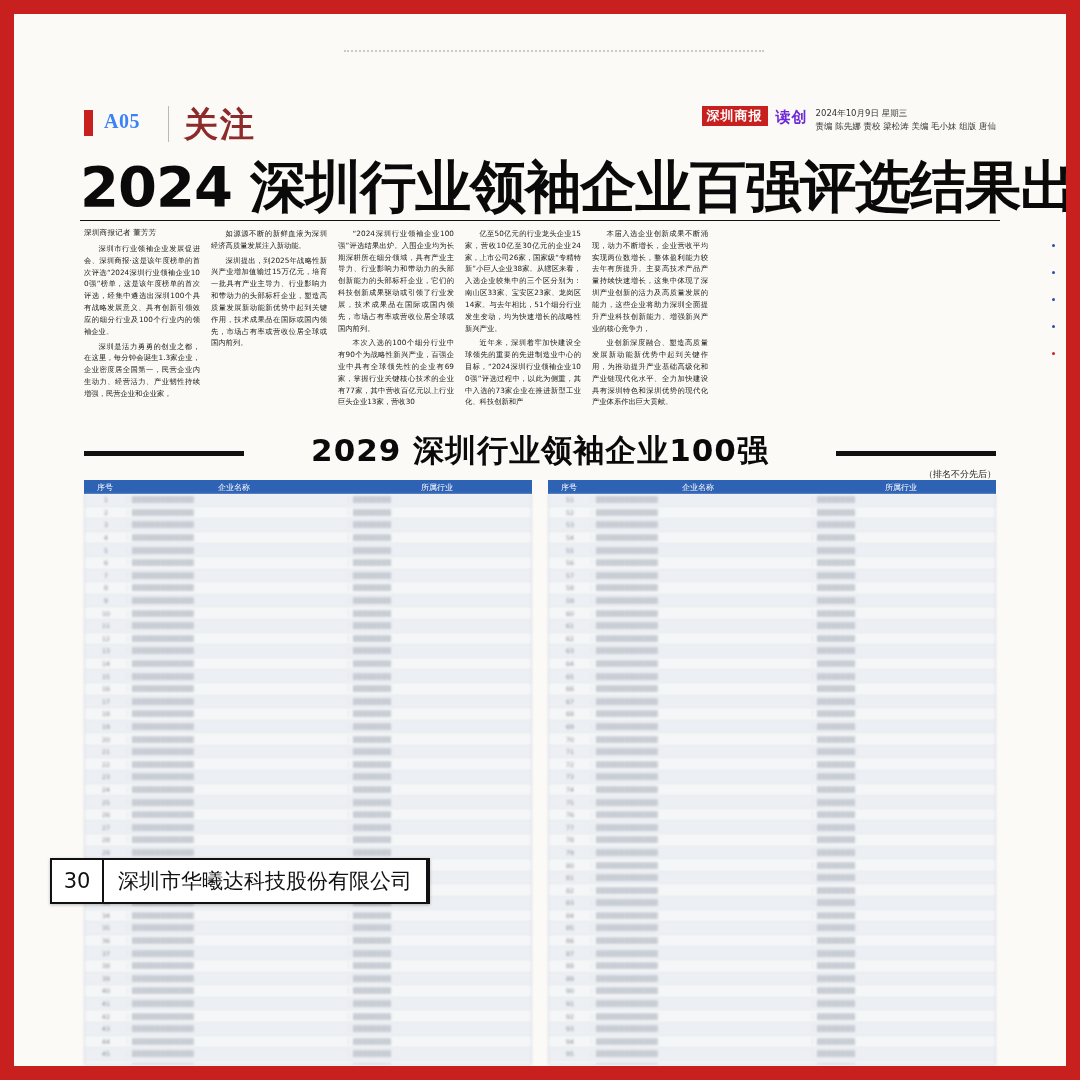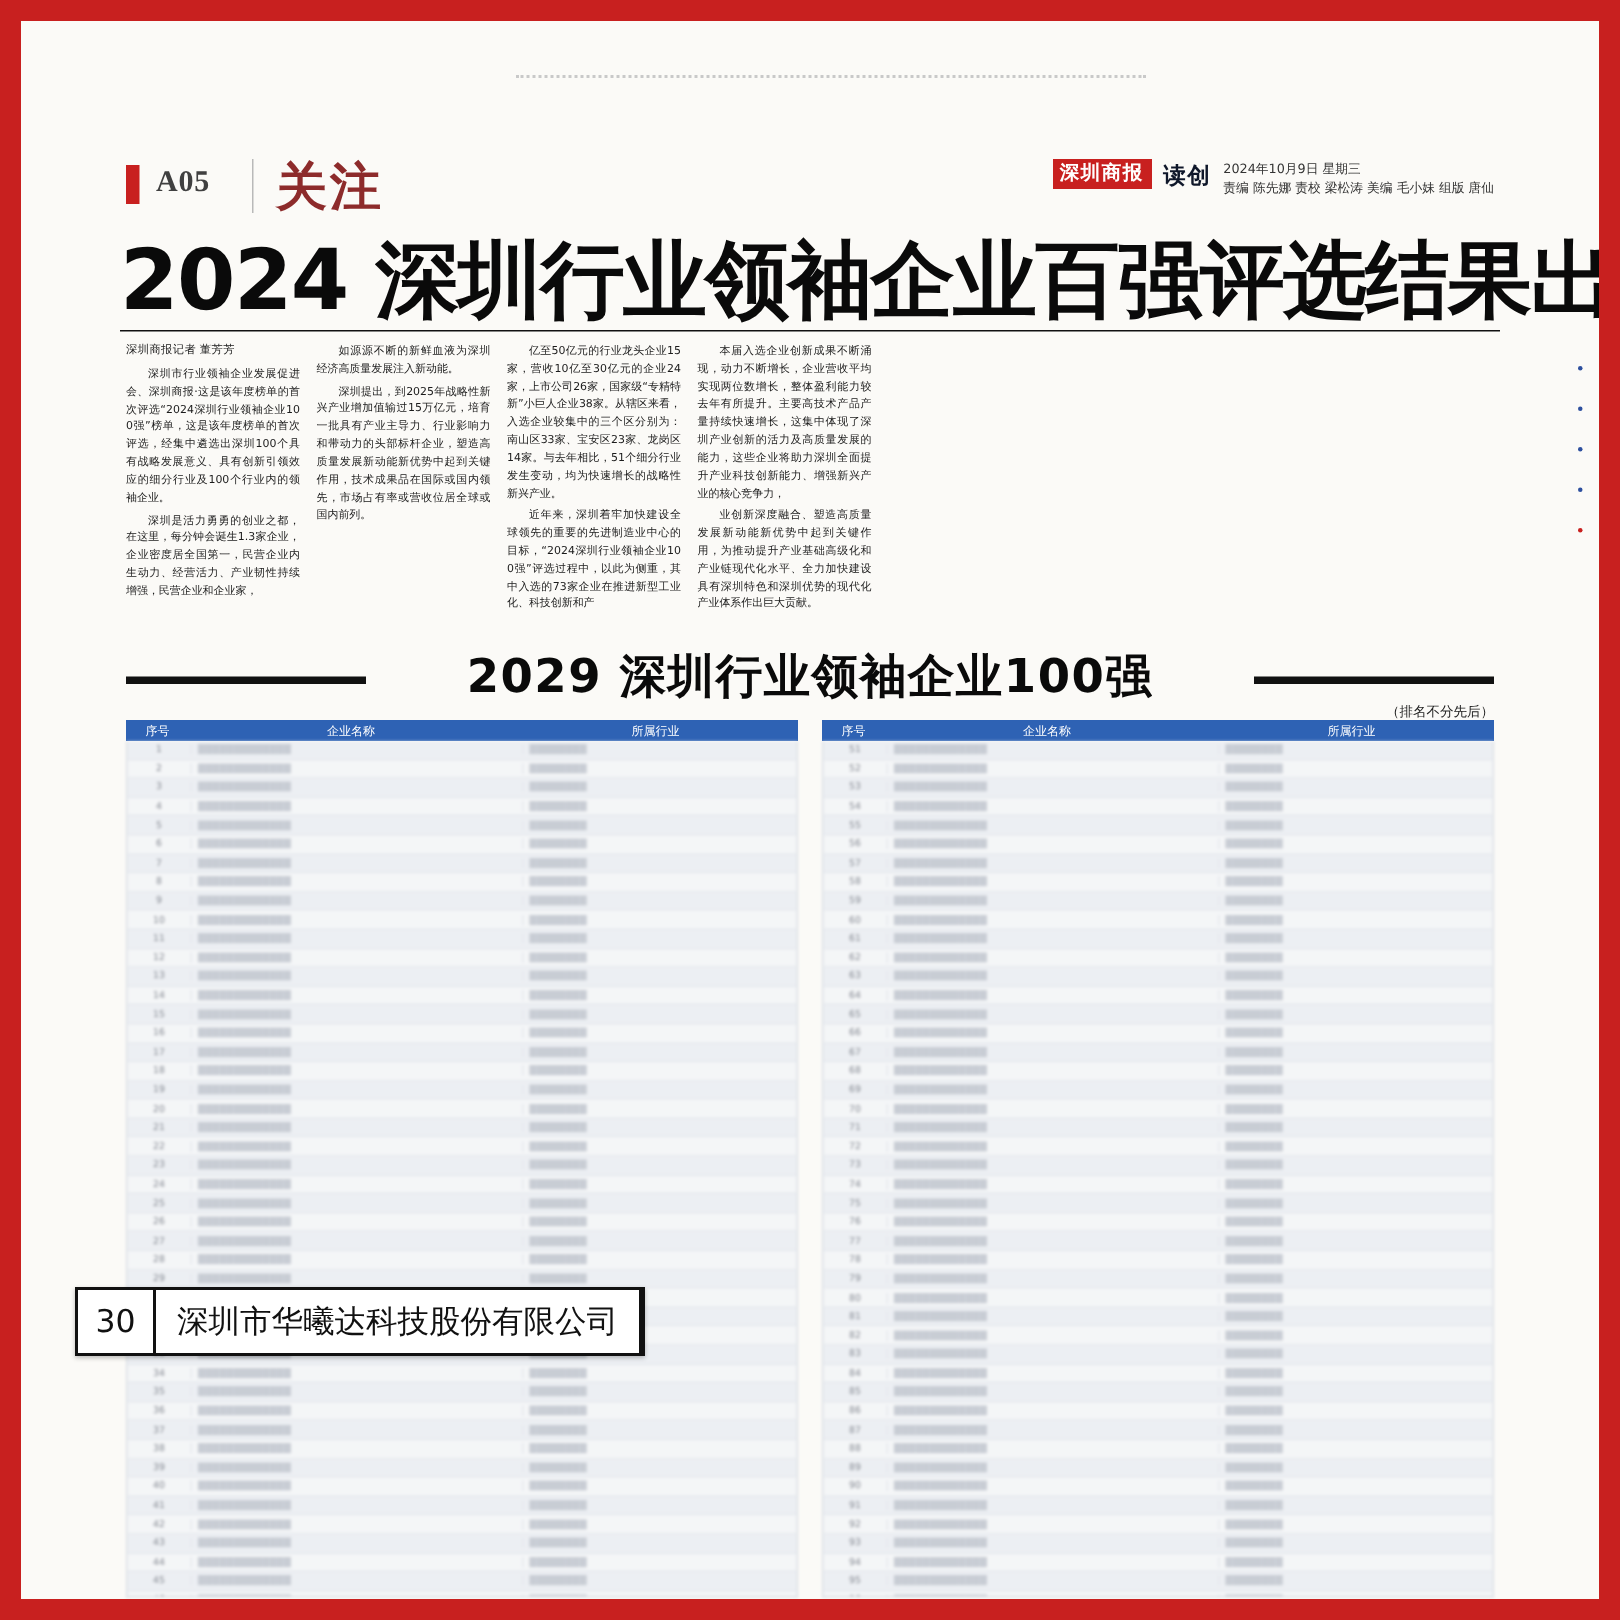--- a/index.html
+++ b/index.html
@@ -68,21 +68,21 @@
     left: 0; top: 4px;
     width: 9px; height: 26px;
     background: #c8201f;
   }
   .mh-page {
     position: absolute;
     left: 20px; top: 4px;
     font-size: 20px;
     font-weight: bold;
     letter-spacing: 0.5px;
-    color: #404040;
+    color: #3b82f6;
     font-family: "Liberation Serif", serif;
   }
   .mh-divider {
     position: absolute;
     left: 84px; top: 0px;
     width: 1px; height: 36px;
     background: #b9b9b9;
   }
   .mh-section {
     position: absolute;
@@ -104,21 +104,21 @@
     background: #c8201f;
     color: #fff;
     font-size: 13px;
     font-weight: bold;
     padding: 3px 5px 4px 5px;
     letter-spacing: 1px;
     line-height: 1;
     font-family: "DejaVu Sans", sans-serif;
   }
   .mh-logo2 {
-    color: #0f172a;
+    color: #6d28d9;
     font-size: 15px;
     font-weight: bold;
     letter-spacing: 1px;
     padding-top: 2px;
     font-family: "DejaVu Serif", serif;
   }
   .mh-meta {
     font-size: 8.5px;
     color: #333;
     line-height: 1.5;
@@ -359,20 +359,24 @@
       <div class="col">
         <div class="byline">深圳商报记者 董芳芳</div>
         <p class="ptext">深圳市行业领袖企业发展促进会、深圳商报·这是该年度榜单的首次评选“2024深圳行业领袖企业100强”榜单，这是该年度榜单的首次评选，经集中遴选出深圳100个具有战略发展意义、具有创新引领效应的细分行业及100个行业内的领袖企业。</p>
         <p class="ptext">深圳是活力勇勇的创业之都，在这里，每分钟会诞生1.3家企业，企业密度居全国第一，民营企业内生动力、经营活力、产业韧性持续增强，民营企业和企业家，</p>
       </div>
       <div class="col">
         <p class="ptext">如源源不断的新鲜血液为深圳经济高质量发展注入新动能。</p>
         <p class="ptext">深圳提出，到2025年战略性新兴产业增加值输过15万亿元，培育一批具有产业主导力、行业影响力和带动力的头部标杆企业，塑造高质量发展新动能新优势中起到关键作用，技术成果品在国际或国内领先，市场占有率或营收位居全球或国内前列。</p>
       </div>
       <div class="col">
+        <p class="ptext">“2024深圳行业领袖企业100强”评选结果出炉。入围企业均为长期深耕所在细分领域，具有产业主导力、行业影响力和带动力的头部创新能力的头部标杆企业，它们的科技创新成果驱动或引领了行业发展，技术成果品在国际或国内领先，市场占有率或营收位居全球或国内前列。</p>
+        <p class="ptext">本次入选的100个细分行业中有90个为战略性新兴产业，百强企业中具有全球领先性的企业有69家，掌握行业关键核心技术的企业有77家，其中营收百亿元以上行业巨头企业13家，营收30</p>
+      </div>
+      <div class="col">
         <p class="ptext">亿至50亿元的行业龙头企业15家，营收10亿至30亿元的企业24家，上市公司26家，国家级“专精特新”小巨人企业38家。从辖区来看，入选企业较集中的三个区分别为：南山区33家、宝安区23家、龙岗区14家。与去年相比，51个细分行业发生变动，均为快速增长的战略性新兴产业。</p>
         <p class="ptext">近年来，深圳着牢加快建设全球领先的重要的先进制造业中心的目标，“2024深圳行业领袖企业100强”评选过程中，以此为侧重，其中入选的73家企业在推进新型工业化、科技创新和产</p>
       </div>
       <div class="col">
         <p class="ptext">本届入选企业创新成果不断涌现，动力不断增长，企业营收平均实现两位数增长，整体盈利能力较去年有所提升。主要高技术产品产量持续快速增长，这集中体现了深圳产业创新的活力及高质量发展的能力，这些企业将助力深圳全面提升产业科技创新能力、增强新兴产业的核心竞争力，</p>
         <p class="ptext">业创新深度融合、塑造高质量发展新动能新优势中起到关键作用，为推动提升产业基础高级化和产业链现代化水平、全力加快建设具有深圳特色和深圳优势的现代化产业体系作出巨大贡献。</p>
       </div>
     </div>
 
     <div class="table-title-wrap">

